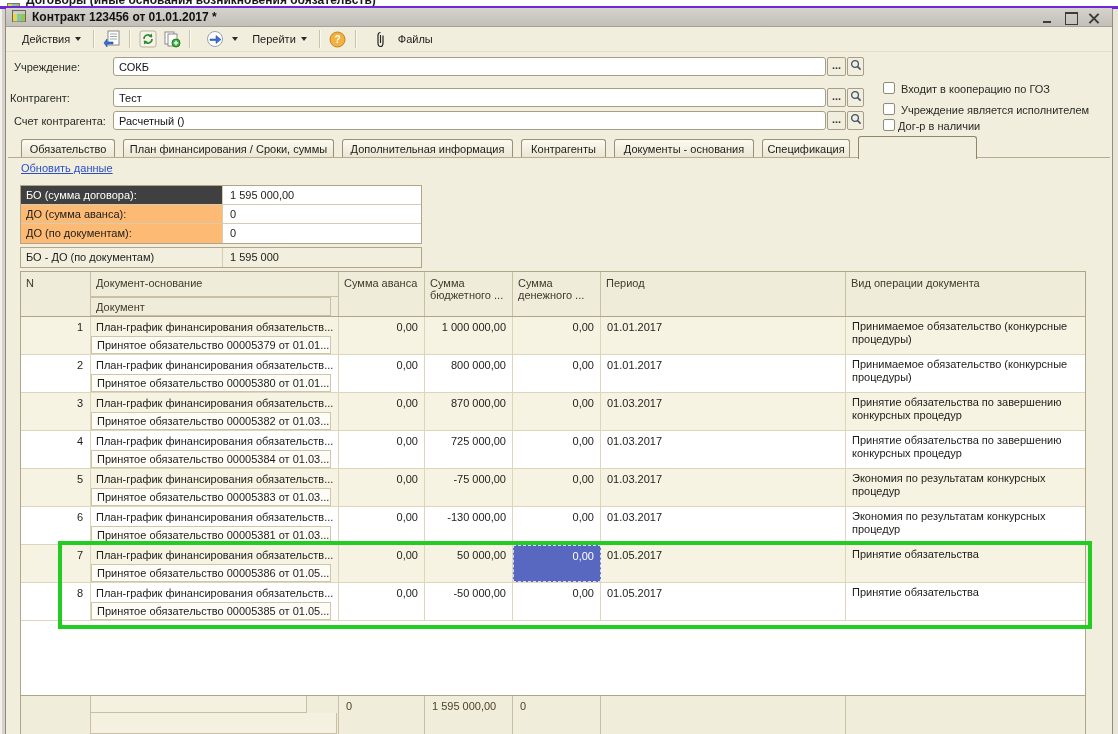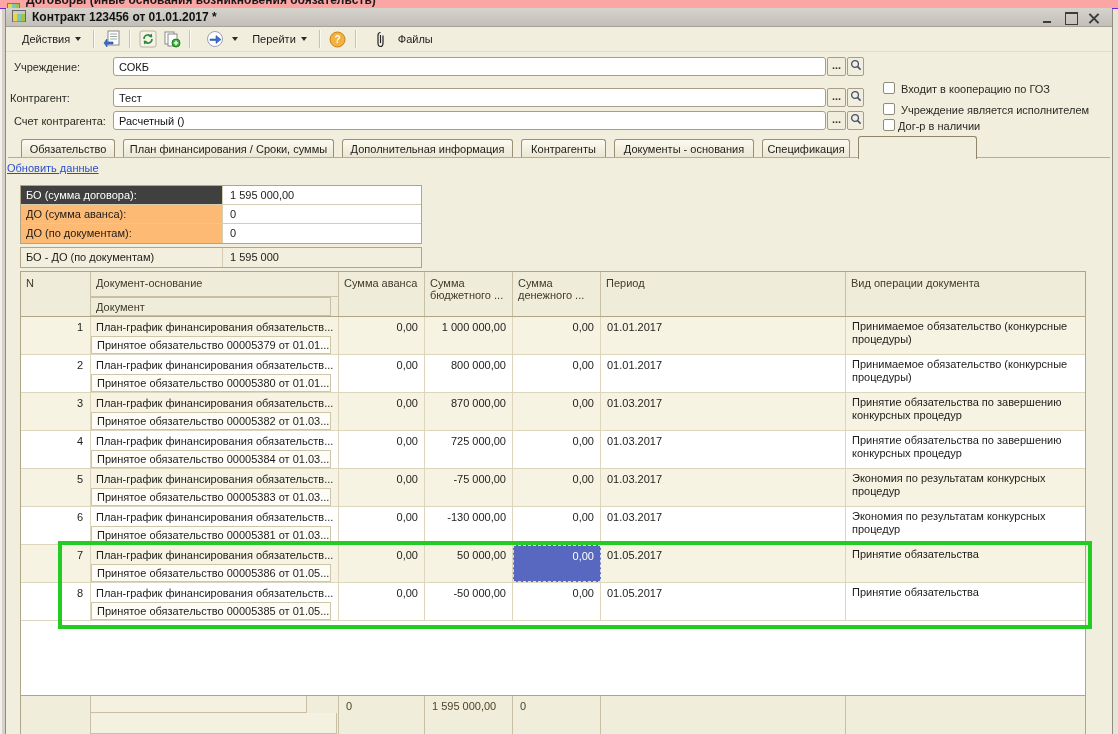--- a/index.html
+++ b/index.html
@@ -1,20 +1,20 @@
 <!DOCTYPE html>
 <html><head>
 <meta charset="utf-8">
 <style>
   * { margin:0; padding:0; box-sizing:border-box; font-family:"Liberation Sans", sans-serif; }
   body { background:#888; }
   .screen { position:relative; width:1118px; height:734px; background:#D6D2CA; overflow:hidden; font-size:11px; color:#1d1c18; }
 
   
-  .bg-strip { position:absolute; left:0; top:0; width:1118px; height:9px; background:#fca5a5; overflow:hidden; border-bottom:1px solid #6d28d9; }
+  .bg-strip { position:absolute; left:0; top:0; width:1118px; height:9px; background:#ffffff; overflow:hidden; border-bottom:3px solid #6d28d9; }
   .bg-strip .bg-title { position:absolute; left:26px; top:-7px; font-weight:bold; font-size:12px; color:#1a1a1a; white-space:nowrap; }
   .bg-strip .bg-icon { position:absolute; left:7px; top:3px; width:13px; height:10px; background:linear-gradient(90deg,#e8d44d 0 4px,#7ec8b0 4px 8px,#9fc24d 8px 13px); border:1px solid #777; }
   .side-strip-l { position:absolute; left:0; top:9px; width:6px; height:725px; background:#D6D2CA; border-right:1px solid #8F8B83; box-shadow:inset 2px 0 0 #f2f0ea; }
   .side-strip-r { position:absolute; left:1112px; top:9px; width:6px; height:725px; background:#E9E5D6; border-left:1px solid #8F8B83; }
 
   
   .titlebar { position:absolute; left:6px; top:8px; width:1106px; height:19px; background:linear-gradient(#d6d3cd,#c2bfb9); border-bottom:1px solid #a6a29a; display:flex; align-items:center; padding-left:6px; }
   .titlebar .title { font-weight:bold; font-size:12px; margin-left:6px; color:#111; }
   .win-controls { position:absolute; right:12px; top:2px; display:flex; gap:11px; align-items:center; height:15px; }
   .wc { width:12px; height:12px; position:relative; cursor:default; }
@@ -34,21 +34,21 @@
   .finput { position:absolute; height:19px; background:#fff; border:1px solid #A79E89; border-radius:3px; padding:3px 0 0 5px; color:#111; }
   .fbtn { position:absolute; height:19px; background:#F2EEDD; border:1px solid #A79E89; border-radius:2px; text-align:center; font-weight:bold; color:#333; padding-top:1px; }
   .cbox { position:absolute; width:12px; height:12px; background:#fff; border:1px solid #8D8D7A; border-radius:2px; }
   .cblabel { position:absolute; color:#2a2a24; }
 
   
   .tab { position:absolute; top:139px; height:19px; background:linear-gradient(#FCFAF0,#EAE5D2); border:1px solid #9A9078; border-bottom:none; border-radius:3px 3px 0 0; text-align:center; padding-top:3px; white-space:nowrap; overflow:hidden; }
   .tab.active { top:136px; height:22px; background:#F1EEDE; border-color:#8F8568; z-index:3; padding-top:22px; }
   .tabline { position:absolute; left:8px; top:157px; width:1102px; height:1px; background:#B5AC92; }
 
-  .link { position:absolute; left:7px; top:162px; color:#2B4FC8; text-decoration:underline; }
+  .link { position:absolute; left:21px; top:162px; color:#2B4FC8; text-decoration:underline; }
 
   
   .sumtbl { position:absolute; left:20px; width:402px; border:1px solid #AFA588; background:#fff; }
   .sumrow { display:flex; height:19px; border-bottom:1px solid #D5CDB3; }
   .sumrow:last-child { border-bottom:none; }
   .sumlabel { width:202px; border-right:1px solid #D5CDB3; padding:3px 0 0 5px; background:#fdba74; }
   .sumlabel.sel { background:#404040; color:#fff; }
   .sumval { flex:1; padding:3px 0 0 7px; }
   .sumtbl.total .sumlabel, .sumtbl.total .sumval { background:#F3EFDF; }
 

